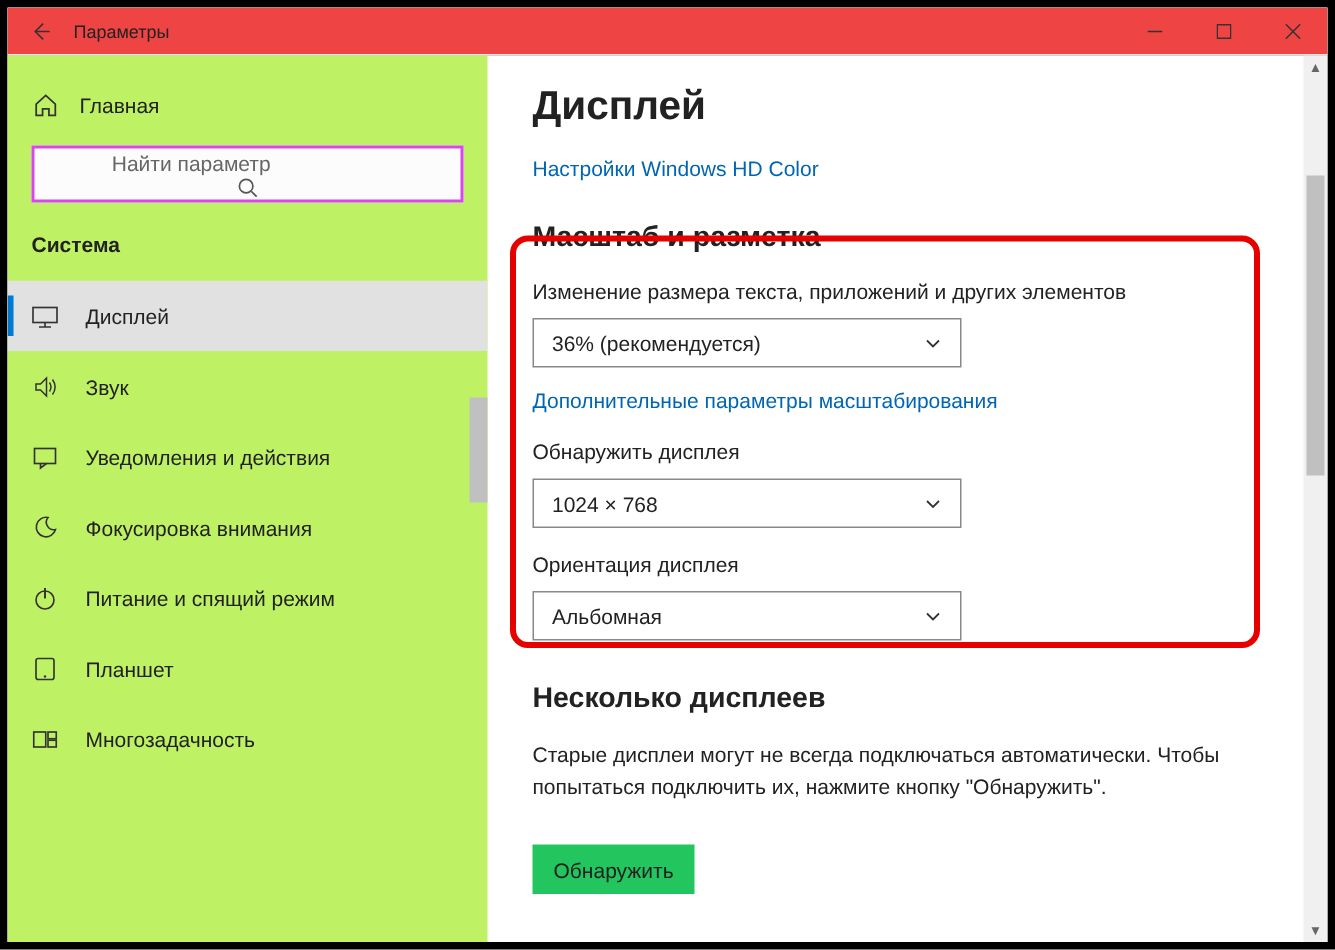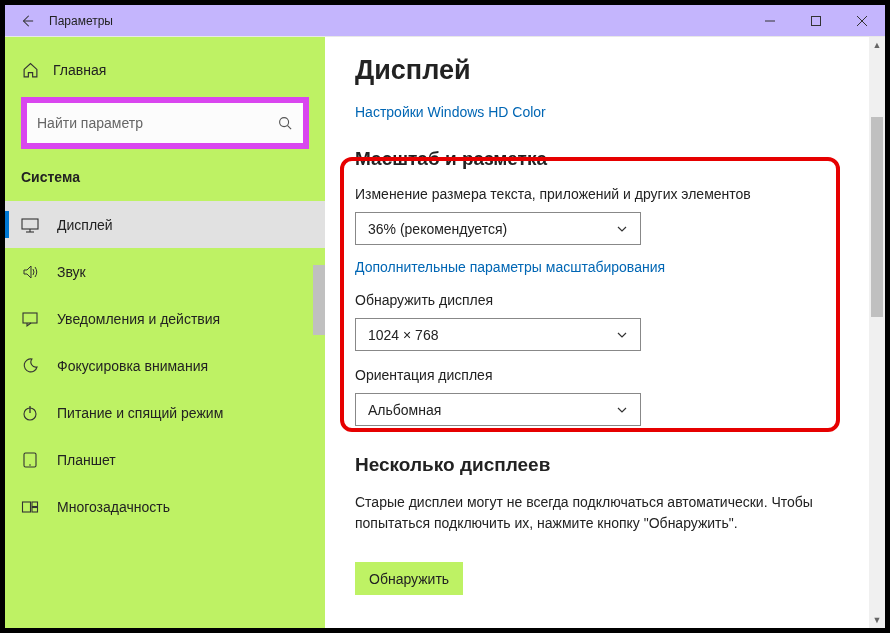--- a/index.html
+++ b/index.html
@@ -16,21 +16,21 @@
   width: 100%;
   height: 100%;
   display: flex;
   flex-direction: column;
   background: #fff;
 }
 .titlebar {
   height: 32px;
   display: flex;
   align-items: center;
-  background: #c4b5fd;
+  background: #ef4444;
   border-bottom: 1px solid #e8e8e8;
 }
 .back-btn {
   width: 44px;
   height: 32px;
   display: flex;
   align-items: center;
   justify-content: center;
   color: #333;
 }
@@ -65,26 +65,27 @@
 .home-row {
   display: flex;
   align-items: center;
   gap: 14px;
   padding: 6px 16px 18px 16px;
   font-size: 14px;
   color: #222;
 }
 .search-box {
   margin: 0 16px 20px 16px;
-  height: 52px;
+  height: 38px;
   background: #fcfcfc;
-  border: 6px solid #d946ef;
+  border: 2px solid #d946ef;
   display: flex;
   align-items: center;
   padding: 0 10px;
+  flex-direction: column;
 }
 .search-input {
   flex: 1;
   border: none;
   outline: none;
   background: transparent;
   font-size: 14px;
   color: #555;
   font-family: inherit;
 }
@@ -199,21 +200,21 @@
   font-size: 14px;
   color: #222;
   line-height: 1.5;
   margin-bottom: 28px;
 }
 .btn {
   display: inline-flex;
   align-items: center;
   height: 33px;
   padding: 0 14px;
-  background: #bef264;
+  background: #22c55e;
   font-size: 14px;
   color: #222;
   border: none;
   cursor: default;
 }
 .scroll-track-right {
   position: absolute;
   right: 0;
   top: 0;
   bottom: 0;

